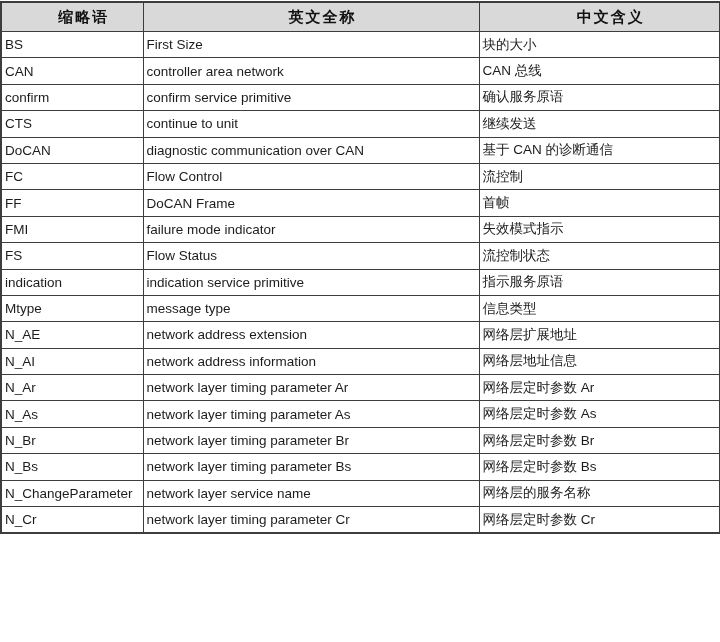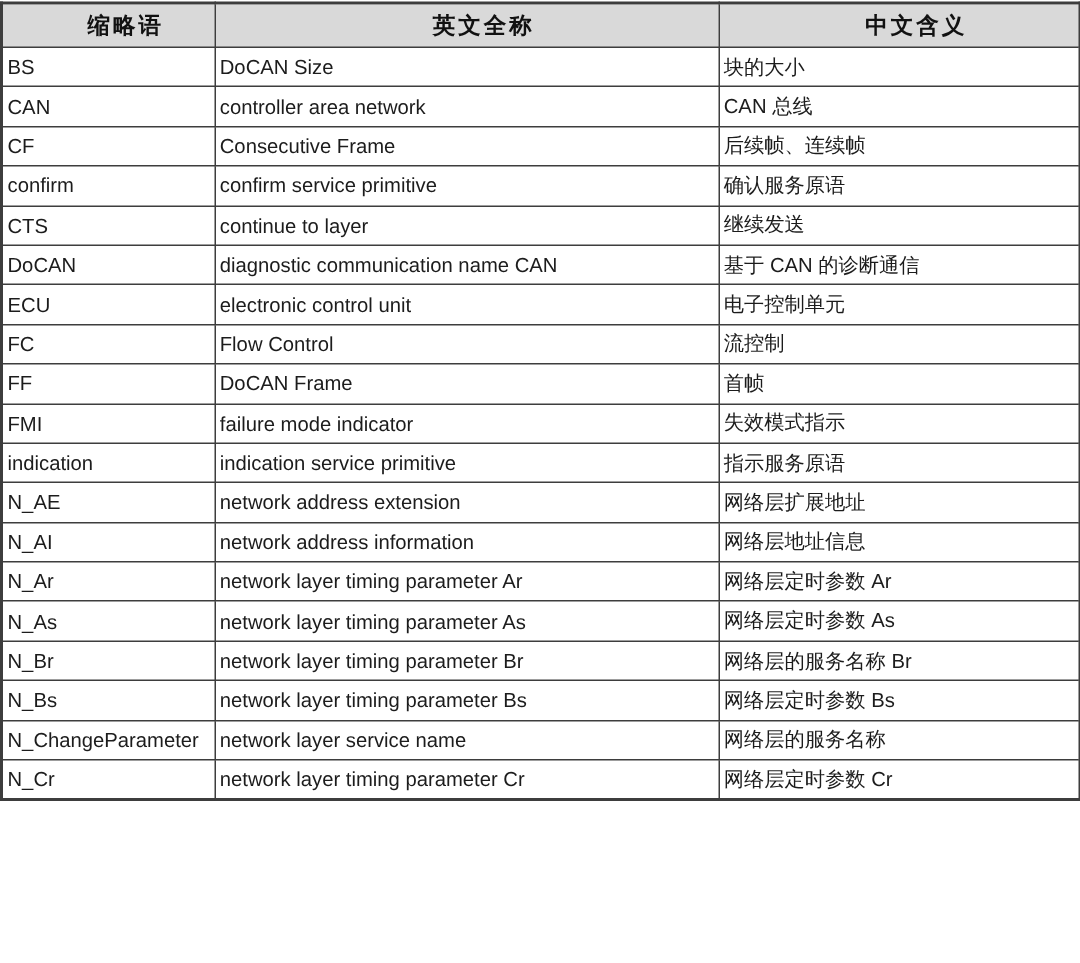--- a/index.html
+++ b/index.html
@@ -62,72 +62,72 @@
     <tr>
       <th>缩略语</th>
       <th>英文全称</th>
       <th>中文含义</th>
     </tr>
   </thead>
   <tbody id="glossary-body">
 
   <tr>
         <td>BS</td>
-        <td>DoCAN Size</td>
+        <td>First Size</td>
         <td>块的大小</td>
       </tr>
       <tr>
         <td>CAN</td>
         <td>controller area network</td>
         <td>CAN 总线</td>
       </tr>
       <tr>
-        <td>CF</td>
-        <td>Consecutive Frame</td>
-        <td>后续帧、连续帧</td>
-      </tr>
-      <tr>
         <td>confirm</td>
         <td>confirm service primitive</td>
         <td>确认服务原语</td>
       </tr>
       <tr>
         <td>CTS</td>
-        <td>continue to layer</td>
+        <td>continue to unit</td>
         <td>继续发送</td>
       </tr>
       <tr>
         <td>DoCAN</td>
-        <td>diagnostic communication name CAN</td>
+        <td>diagnostic communication over CAN</td>
         <td>基于 CAN 的诊断通信</td>
-      </tr>
-      <tr>
-        <td>ECU</td>
-        <td>electronic control unit</td>
-        <td>电子控制单元</td>
       </tr>
       <tr>
         <td>FC</td>
         <td>Flow Control</td>
         <td>流控制</td>
       </tr>
       <tr>
         <td>FF</td>
         <td>DoCAN Frame</td>
         <td>首帧</td>
       </tr>
       <tr>
         <td>FMI</td>
         <td>failure mode indicator</td>
         <td>失效模式指示</td>
       </tr>
       <tr>
+        <td>FS</td>
+        <td>Flow Status</td>
+        <td>流控制状态</td>
+      </tr>
+      <tr>
         <td>indication</td>
         <td>indication service primitive</td>
         <td>指示服务原语</td>
+      </tr>
+      <tr>
+        <td>Mtype</td>
+        <td>message type</td>
+        <td>信息类型</td>
       </tr>
       <tr>
         <td>N_AE</td>
         <td>network address extension</td>
         <td>网络层扩展地址</td>
       </tr>
       <tr>
         <td>N_AI</td>
         <td>network address information</td>
         <td>网络层地址信息</td>
@@ -138,21 +138,21 @@
         <td>网络层定时参数 Ar</td>
       </tr>
       <tr>
         <td>N_As</td>
         <td>network layer timing parameter As</td>
         <td>网络层定时参数 As</td>
       </tr>
       <tr>
         <td>N_Br</td>
         <td>network layer timing parameter Br</td>
-        <td>网络层的服务名称 Br</td>
+        <td>网络层定时参数 Br</td>
       </tr>
       <tr>
         <td>N_Bs</td>
         <td>network layer timing parameter Bs</td>
         <td>网络层定时参数 Bs</td>
       </tr>
       <tr>
         <td>N_ChangeParameter</td>
         <td>network layer service name</td>
         <td>网络层的服务名称</td>

